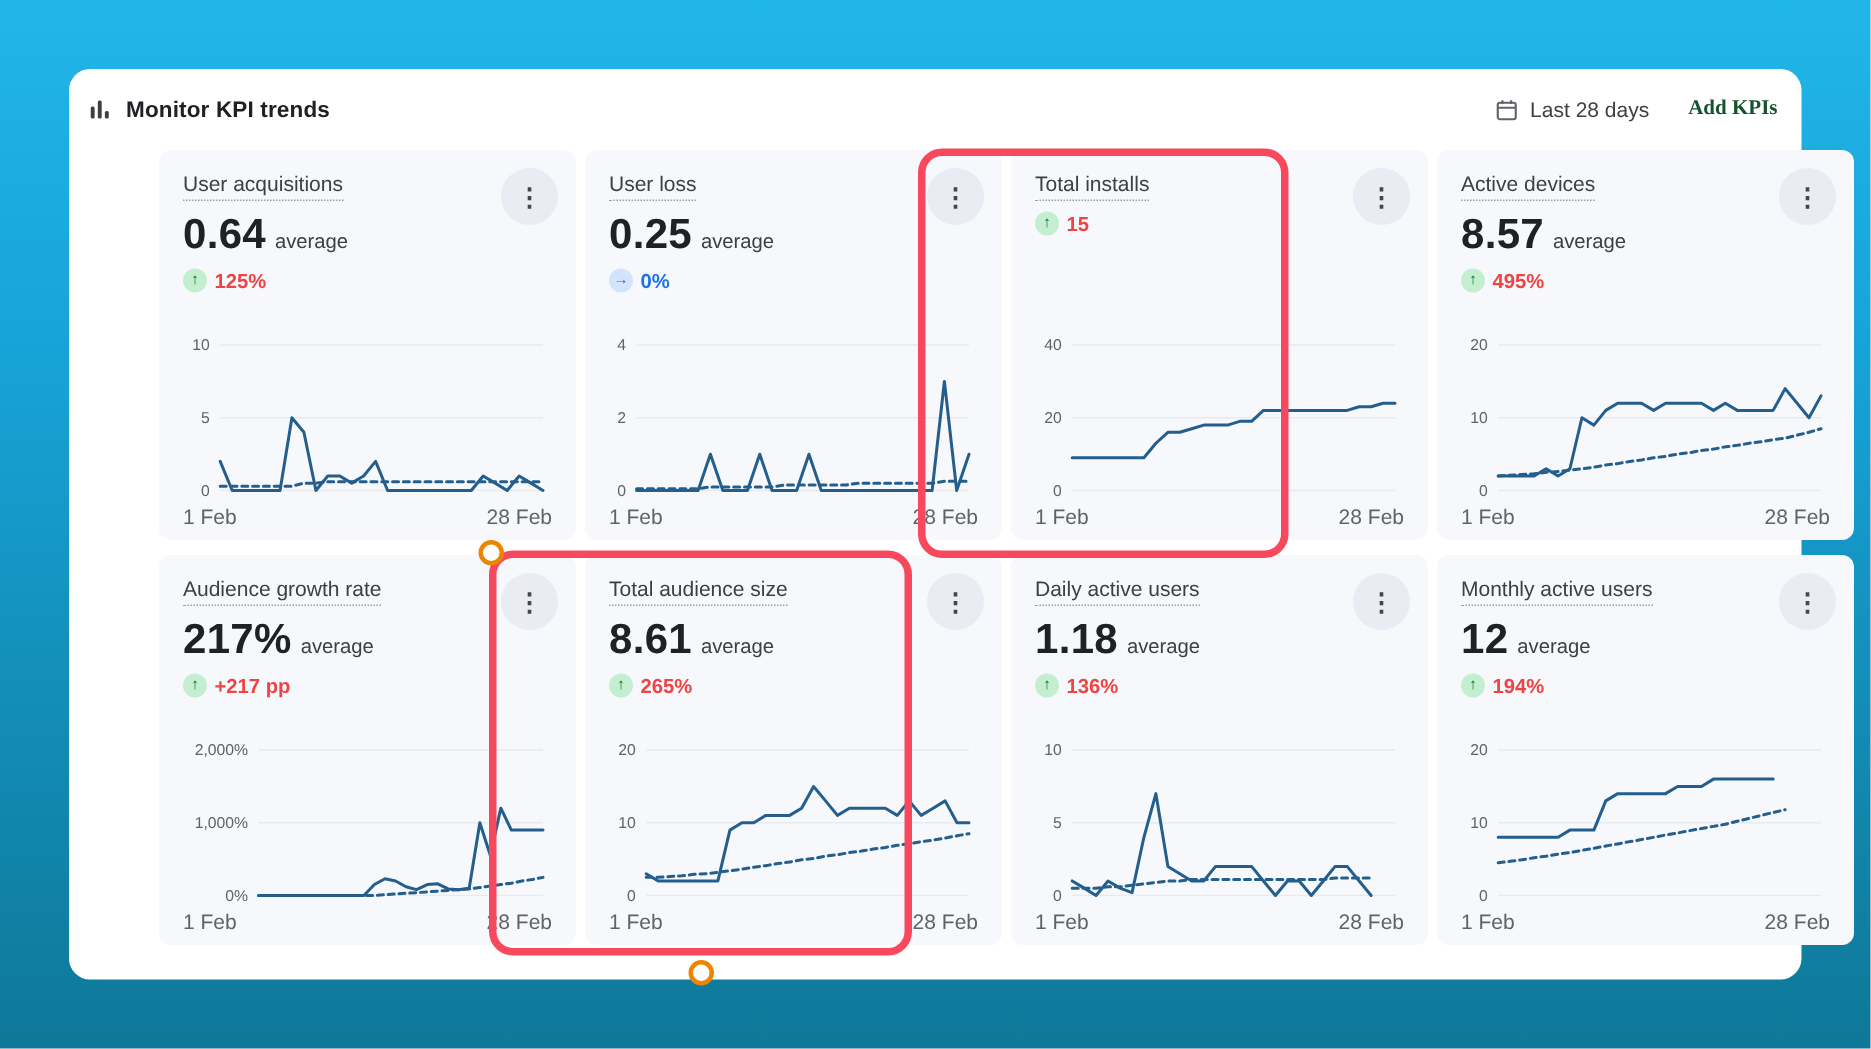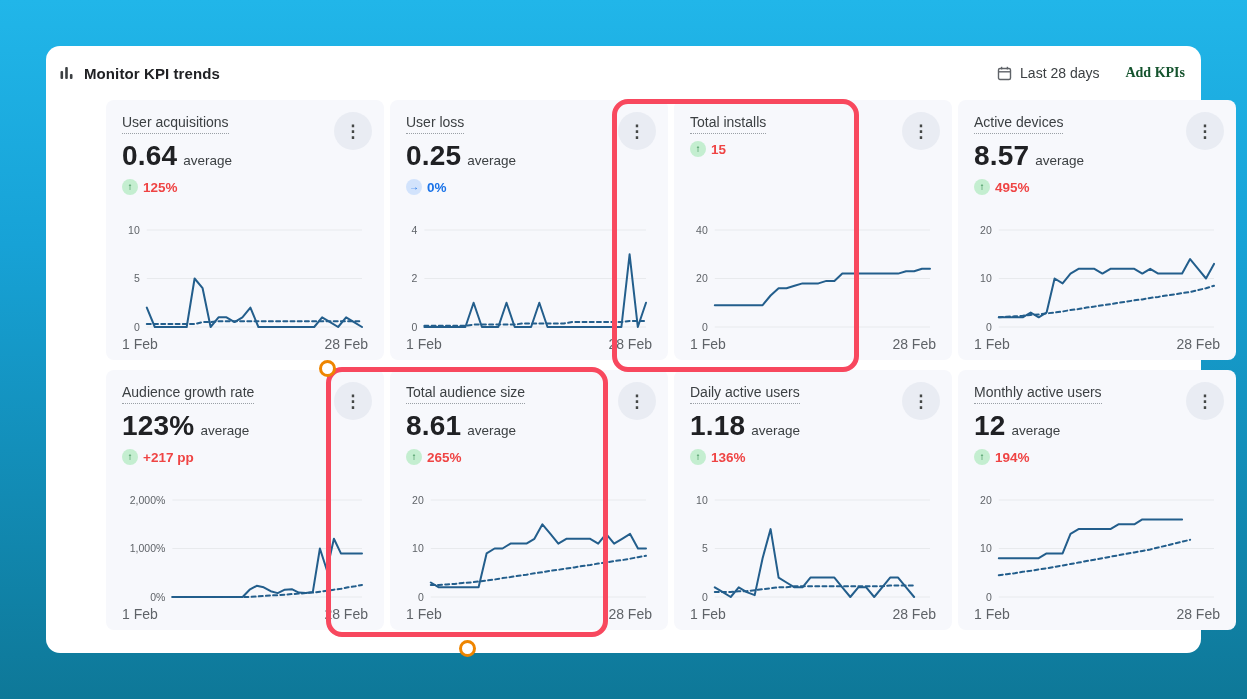--- a/index.html
+++ b/index.html
@@ -220,21 +220,21 @@
       <span>1 Feb</span>
       <span>28 Feb</span>
     </div>
   </div>
       <div class="card">
     <div class="card-title">Audience growth rate</div>
     <button class="kebab">
       <span class="kebab-dots">⋮</span>
     </button>
     <div class="value-row">
-      <span class="value">123%</span>
+      <span class="value">217%</span>
       <span class="suffix">average</span>
     </div>
     <div class="badge green">
       <span class="badge-circle">
             <span>↑</span>
           </span>
       <span class="badge-text">+217 pp</span>
     </div>
     <div class="spacer"></div>
     <svg class="chart" width="246" height="112" viewBox="0 0 246 112">

